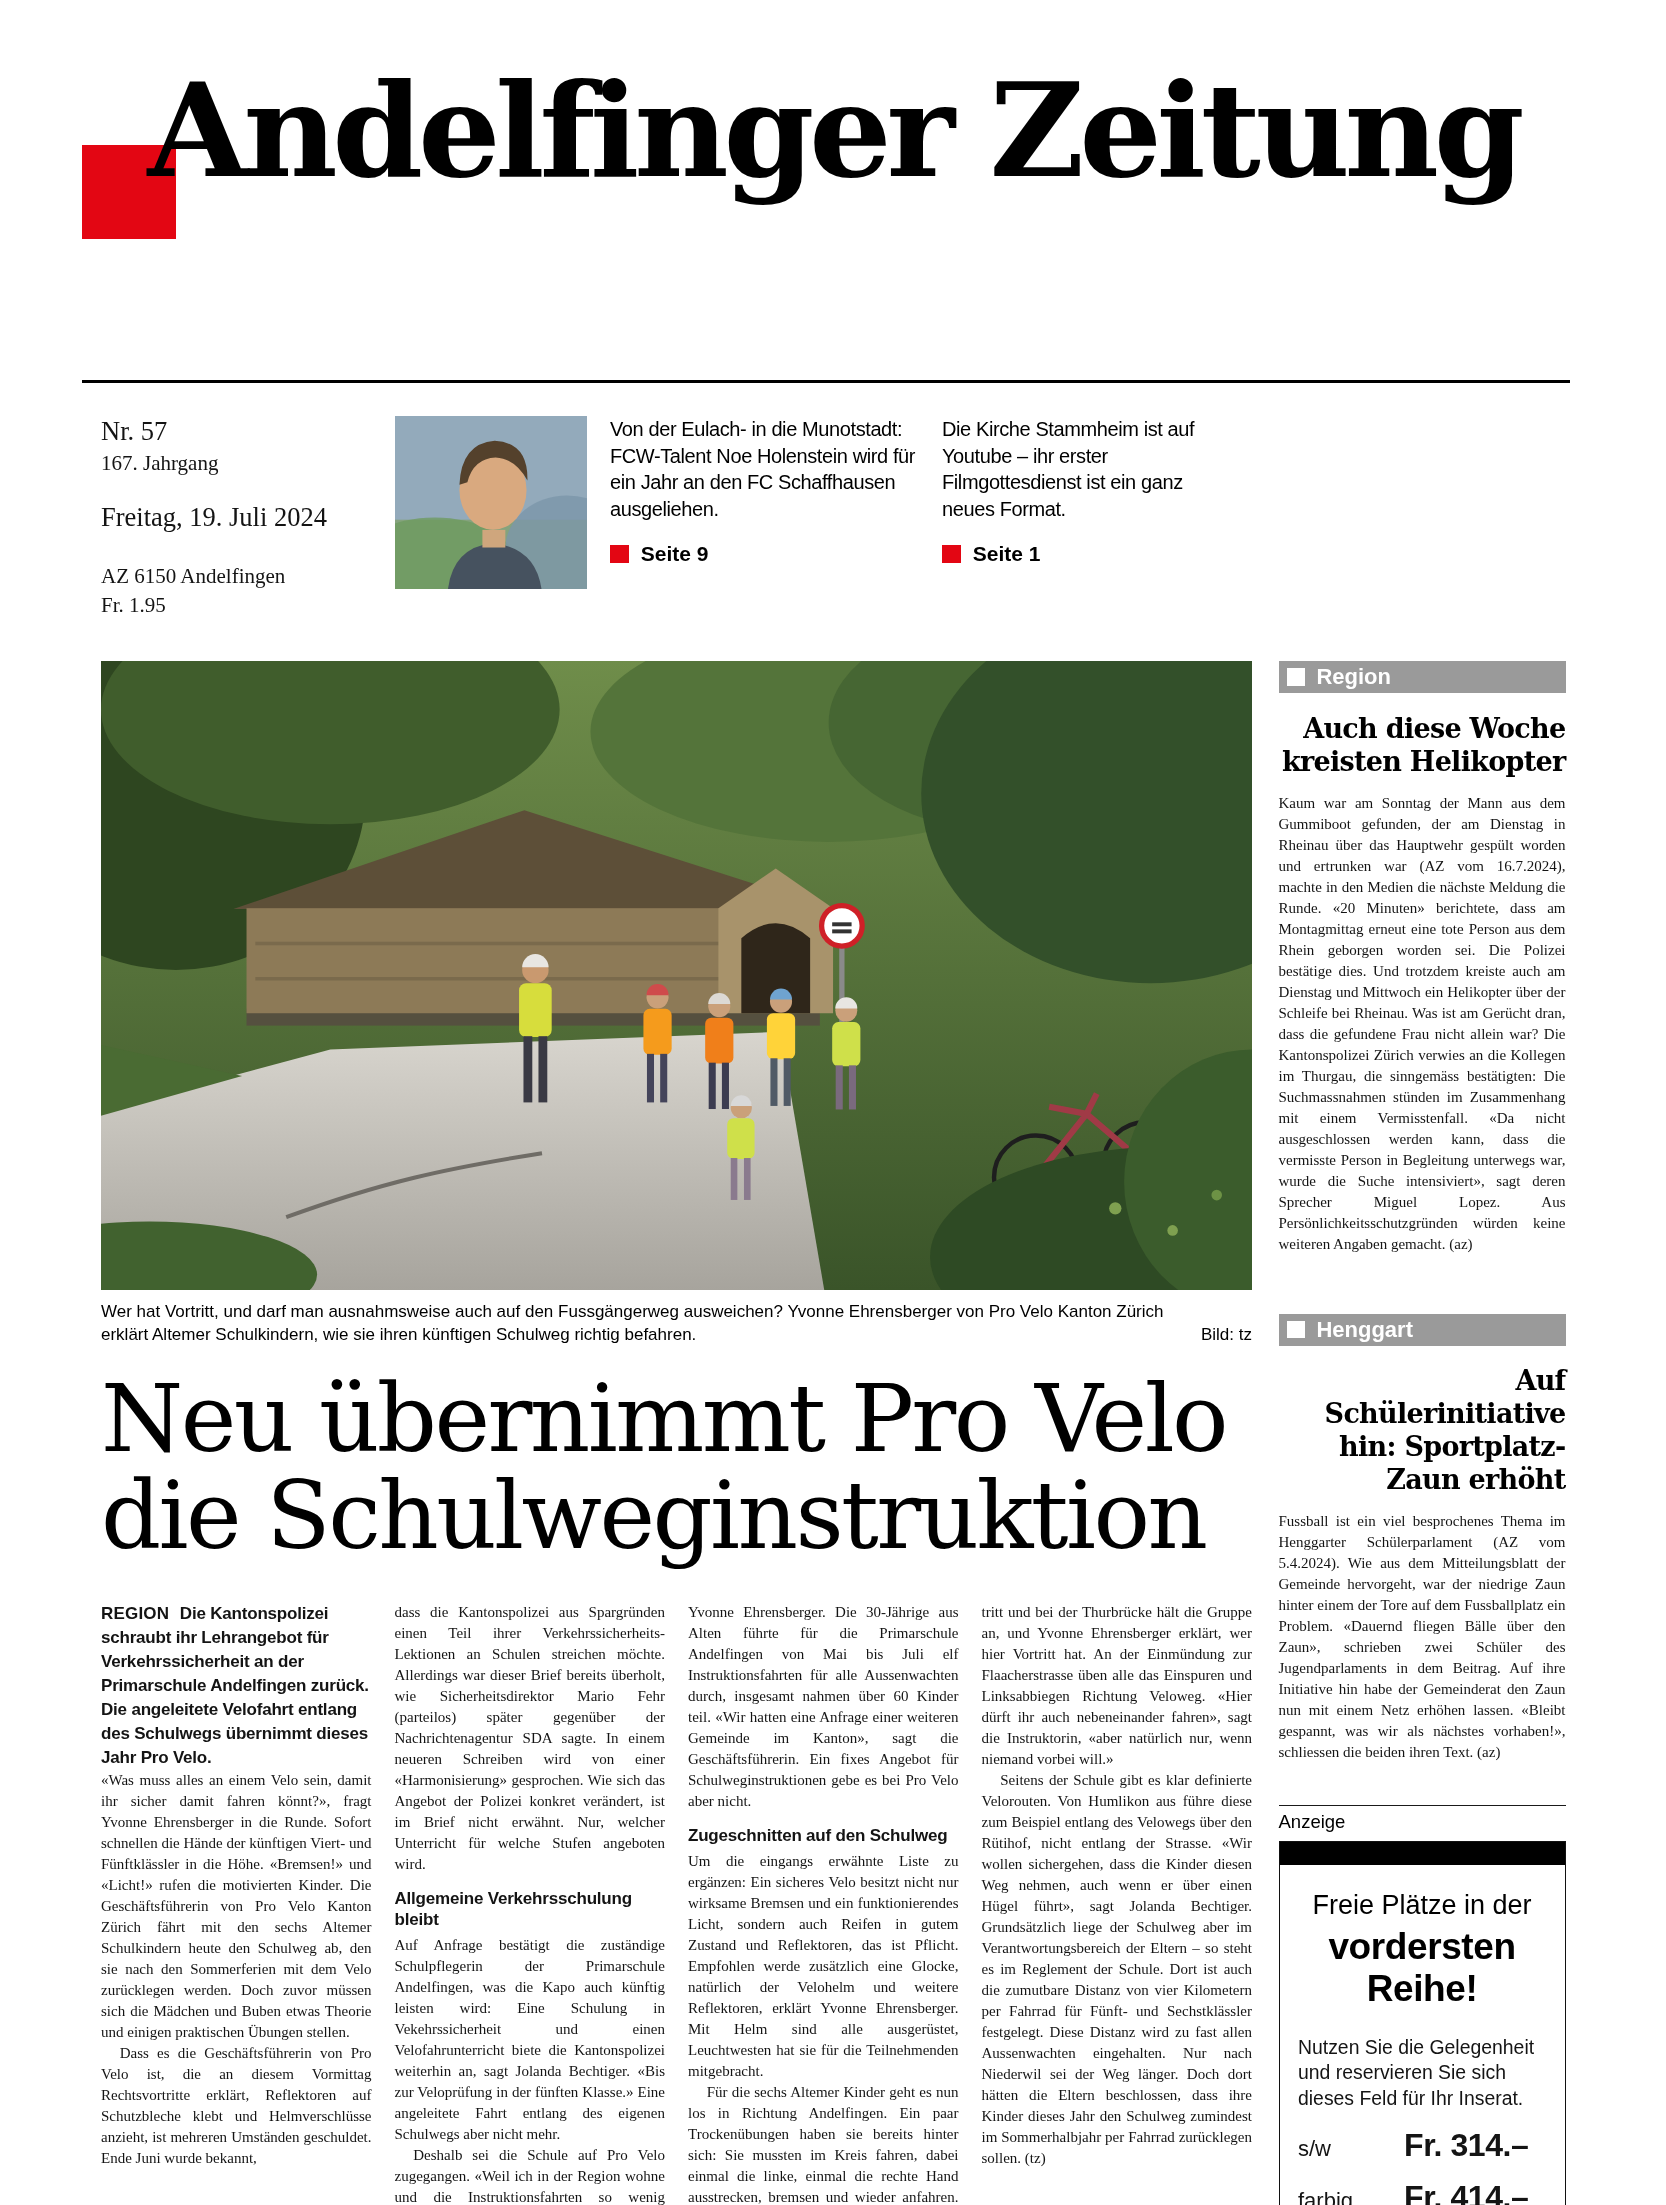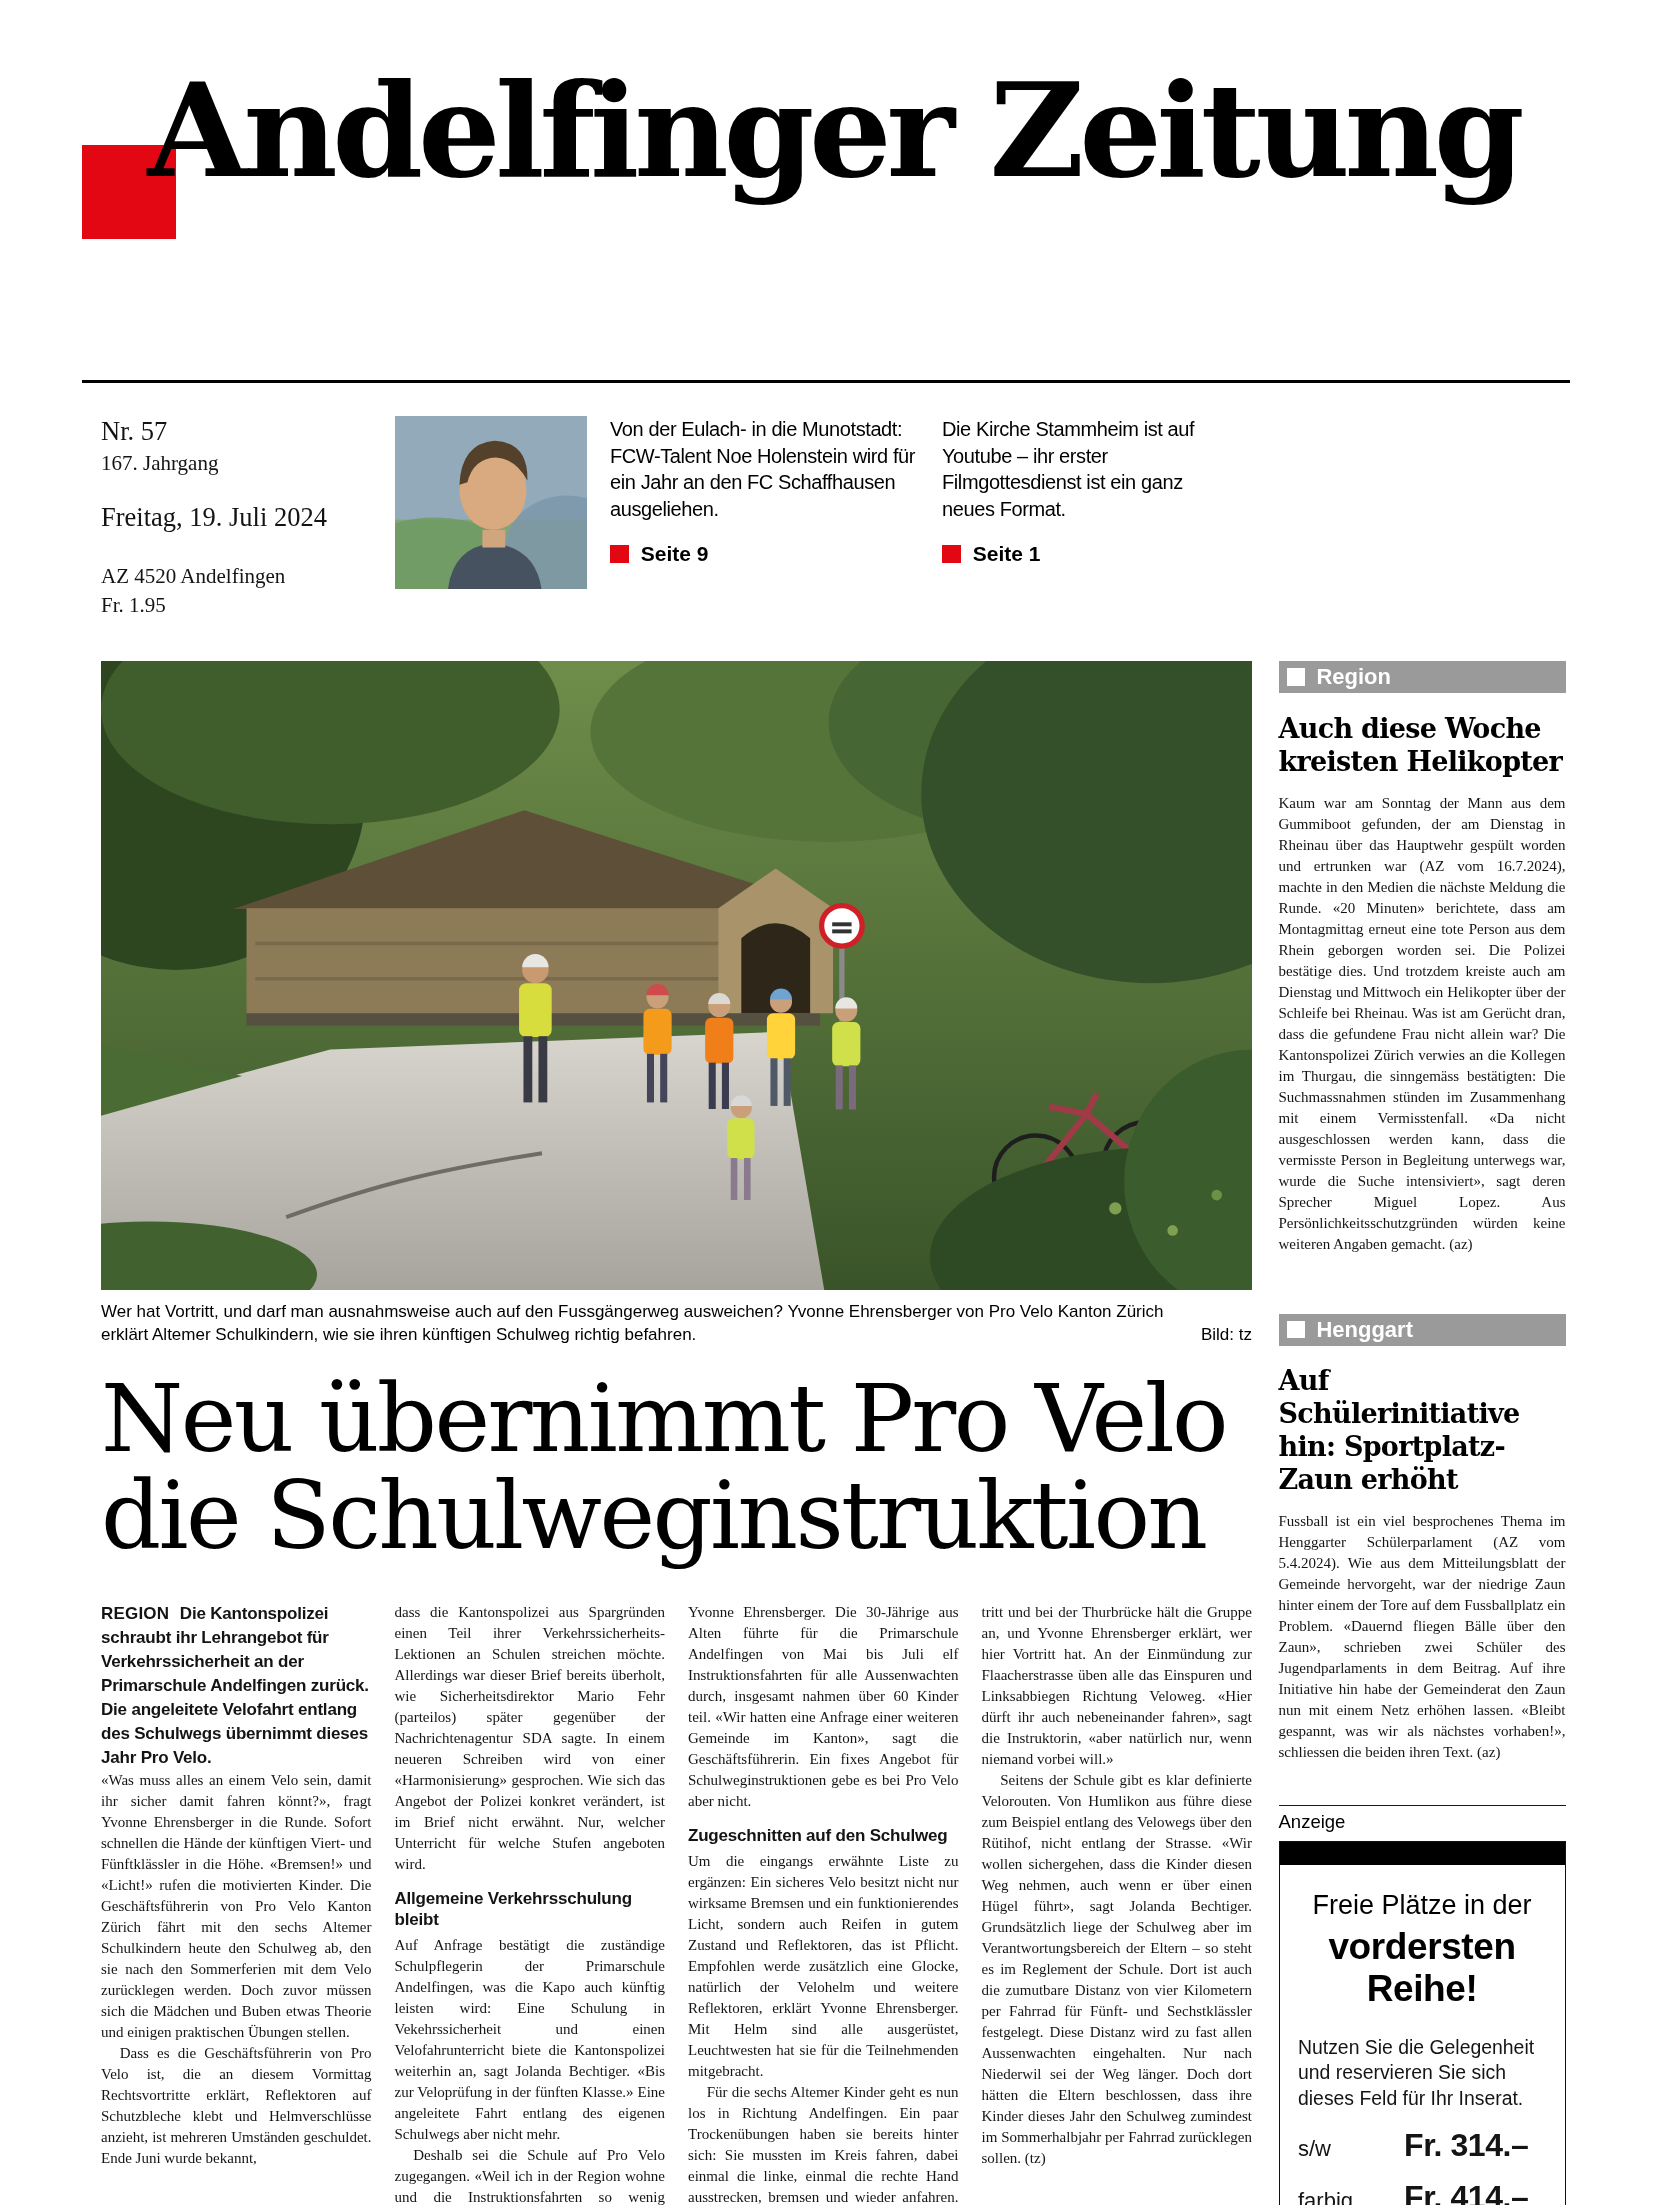--- a/index.html
+++ b/index.html
@@ -53,21 +53,21 @@
     line-height:24px; text-align:left; margin-bottom:19.4px; letter-spacing:-0.2px; }
   .lead .lead-tag { letter-spacing:0.2px; margin-right:10.6px; }
   .subhead { font-family:"Liberation Sans", sans-serif; font-weight:bold; font-size:17px;
     line-height:21px; text-align:left; margin:13.2px 0 4.4px 0; letter-spacing:-0.2px; }
   
   .sidebar { width:287px; flex:none; }
   .section-bar { height:32px; background:#9a9a9a; display:flex; align-items:center; gap:11.5px; padding-left:8.8px; }
   .section-bar .wsq { width:17.6px; height:17.6px; background:#fff; flex:none; }
   .section-bar .s-label { color:#fff; font-family:"Liberation Sans", sans-serif; font-weight:bold; font-size:22px; }
   .side-title { font-family:"DejaVu Serif", serif; font-size:27px; line-height:33px;
-    letter-spacing:-0.7px; margin-top:18.5px; color:#000; }
+    letter-spacing:-0.7px; margin-top:18.5px; color:#000;text-align:right; }
   .side-body { margin-top:15px; font-size:15px; line-height:21px; text-align:justify; }
   .box-henggart { margin-top:59px; }
   
   .ad-wrap { margin-top:42px; font-family:"Liberation Sans", sans-serif; }
   .ad-rule { border-top:1.3px solid #1a1a1a; }
   .ad-label { font-size:18.5px; margin-top:5.3px; color:#000; }
   .ad-box { margin-top:8px; border:1.3px solid #111; }
   .ad-topbar { height:23px; background:#000; }
   .ad-inner { padding:25px 18.5px 21px 18.5px; }
   .ad-t1 { text-align:center; font-size:27px; color:#000; }
@@ -86,21 +86,21 @@
     <div class="brand-square"></div>
     <h1 class="paper-title">Andelfinger Zeitung</h1>
     <div class="top-rule"></div>
   </header>
 
   <section class="info-band">
     <div class="issue-info">
       <div class="issue-no">Nr. 57</div>
       <div class="issue-vol">167. Jahrgang</div>
       <div class="issue-date">Freitag, 19. Juli 2024</div>
-      <div class="issue-az">AZ 4520 Andelfingen</div>
+      <div class="issue-az">AZ 6150 Andelfingen</div>
       <div class="issue-price">Fr. 1.95</div>
     </div>
 
     <div class="teaser-photo">
       <svg viewBox="0 0 435 392" width="192" height="173" preserveAspectRatio="none">
         <rect width="435" height="392" fill="#93aabb"></rect>
         <rect y="235" width="435" height="157" fill="#85a37d"></rect>
         <ellipse cx="90" cy="330" rx="180" ry="100" fill="#6c9a5e" opacity="0.75"></ellipse>
         <ellipse cx="390" cy="300" rx="140" ry="120" fill="#7c96aa" opacity="0.8"></ellipse>
         <path d="M120,392 Q132,298 222,288 Q318,298 332,392 Z" fill="#46525f"></path>

